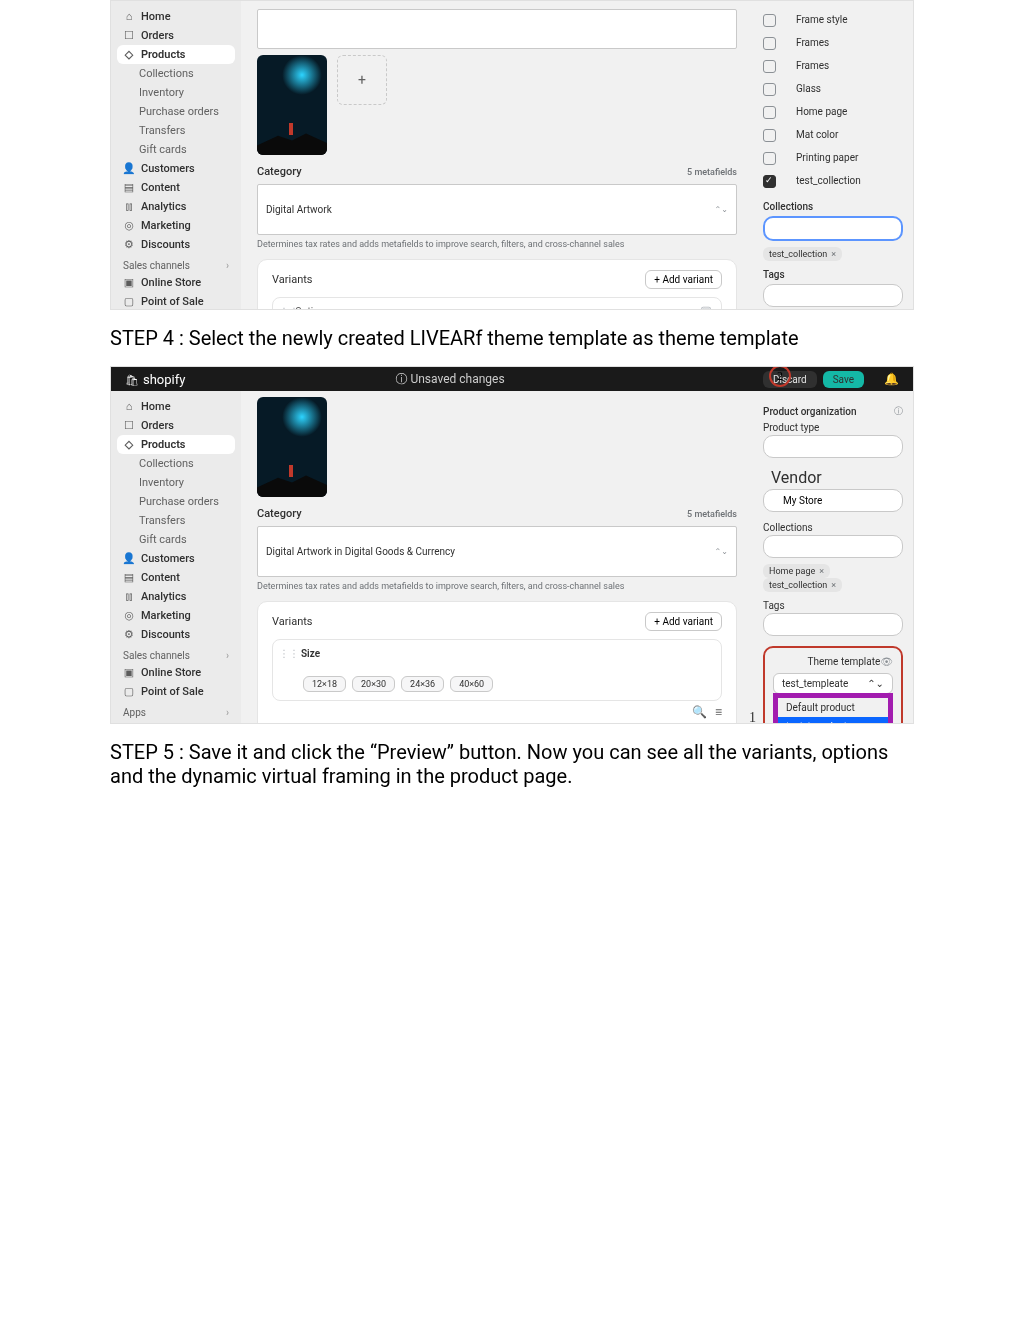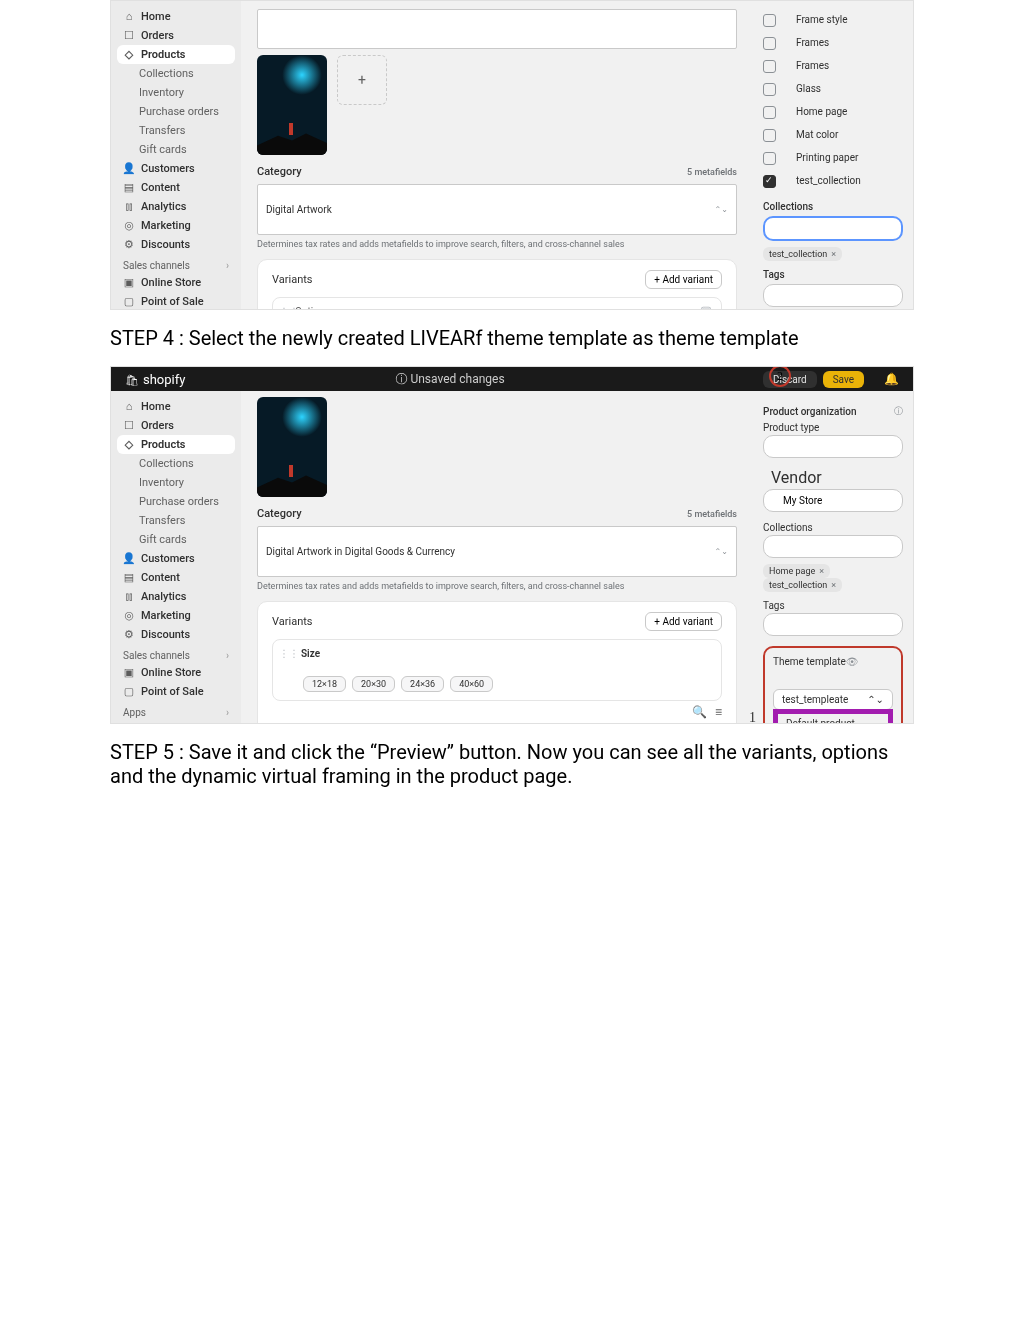--- a/index.html
+++ b/index.html
@@ -12,21 +12,21 @@
 
 .app{display:flex;height:100%;background:#f6f6f7;font-size:11px;color:#303030}
 .sidebar{width:130px;background:#ebebeb;display:flex;flex-direction:column;padding:6px 0}
 .topbar{position:absolute;top:0;left:0;right:0;height:24px;background:#1a1a1a;color:#fff;display:flex;align-items:center;padding:0 14px;z-index:10}
 .topbar .logo{font-weight:400;font-size:13px}
 .topbar .logo::before{content:"🛍";margin-right:4px;font-size:11px}
 .topbar .changes{margin-left:210px;font-size:12px;color:#ccc}
 .topbar .changes::before{content:"ⓘ ";}
 .topbar .btns{margin-left:auto;display:flex;gap:6px;align-items:flex-end}
 .topbar .btn{background:#303030;color:#e3e3e3;border:none;border-radius:6px;padding:3px 10px;font-size:10px}
-.topbar .btn.save{background:#eab308;color:#303030}
+.topbar .btn.save{background:#14b8a6;color:#303030}
 .topbar .bell{color:#e3e3e3;font-size:12px;margin-left:20px}
 .circ2{position:absolute;top:-2px;right:122px;width:22px;height:22px;border:2px solid #c0392b;border-radius:50%;z-index:20;display:flex;align-items:center;justify-content:center;font-size:12px;font-family:"Times New Roman",serif;color:#000}
 
 .nav-item{display:flex;align-items:center;padding:3px 12px;gap:6px;cursor:pointer;color:#303030;font-weight:500}
 .nav-item.sub{padding-left:28px;font-weight:400;color:#616161}
 .nav-item.active{background:#fff;border-radius:6px;margin:0 6px;padding-left:6px;font-weight:600}
 .nav-section{padding:6px 12px 2px;font-size:10px;color:#616161;display:flex;justify-content:space-between}
 .nav-section .chev{color:#999}
 .nav-spacer{flex:1}
 .nav-ico{width:12px;height:12px;display:inline-flex;align-items:center;justify-content:center;color:#5c5c5c}
@@ -70,21 +70,21 @@
 .chk.on{background:#303030;border-color:#303030;position:relative}
 .chk.on::after{content:"✓";color:#fff;font-size:9px;position:absolute;left:1px;top:-1px}
 .rail-input{width:100%;border:1px solid #c9c9c9;border-radius:10px;padding:5px 19px;font-size:10px;background:#fff;margin-bottom:6px}
 .rail-input.hl{border:2px solid #5c95ff}
 .tag{display:inline-flex;align-items:center;background:#e5e5e5;border-radius:6px;padding:2px 6px;font-size:9px;color:#303030;margin-right:4px}
 .tag .x{margin-left:4px;color:#6d7175;cursor:pointer}
 .tmpl-eye{color:#8c9196;font-size:10px}
 
 
 .tt-wrap{border:2px solid #c0392b;border-radius:10px;padding:8px;margin-top:4px;position:relative}
-.tt-label{font-size:10px;display:flex;justify-content:flex-start;margin-bottom:22px}
+.tt-label{font-size:10px;display:flex;justify-content:flex-end;margin-bottom:6px}
 .tt-sel{border:1px solid #c9c9c9;border-radius:6px;padding:4px 8px;font-size:10px;display:flex;justify-content:space-between;background:#fff}
 .tt-dd{border:5px solid #a21caf;border-radius:0 0 6px 6px;margin-top:-1px;overflow:hidden}
 .tt-dd div{padding:4px 8px;font-size:10px}
 .tt-dd .sel{background:#0a66ff;color:#fff}
 .num1{position:absolute;left:-16px;top:62px;font-size:14px;font-family:"Times New Roman",serif}
 
 .shot2 .sidebar,.shot2 .main,.shot2 .rail{padding-top:30px}
 </style>
 </head>
 <body>

